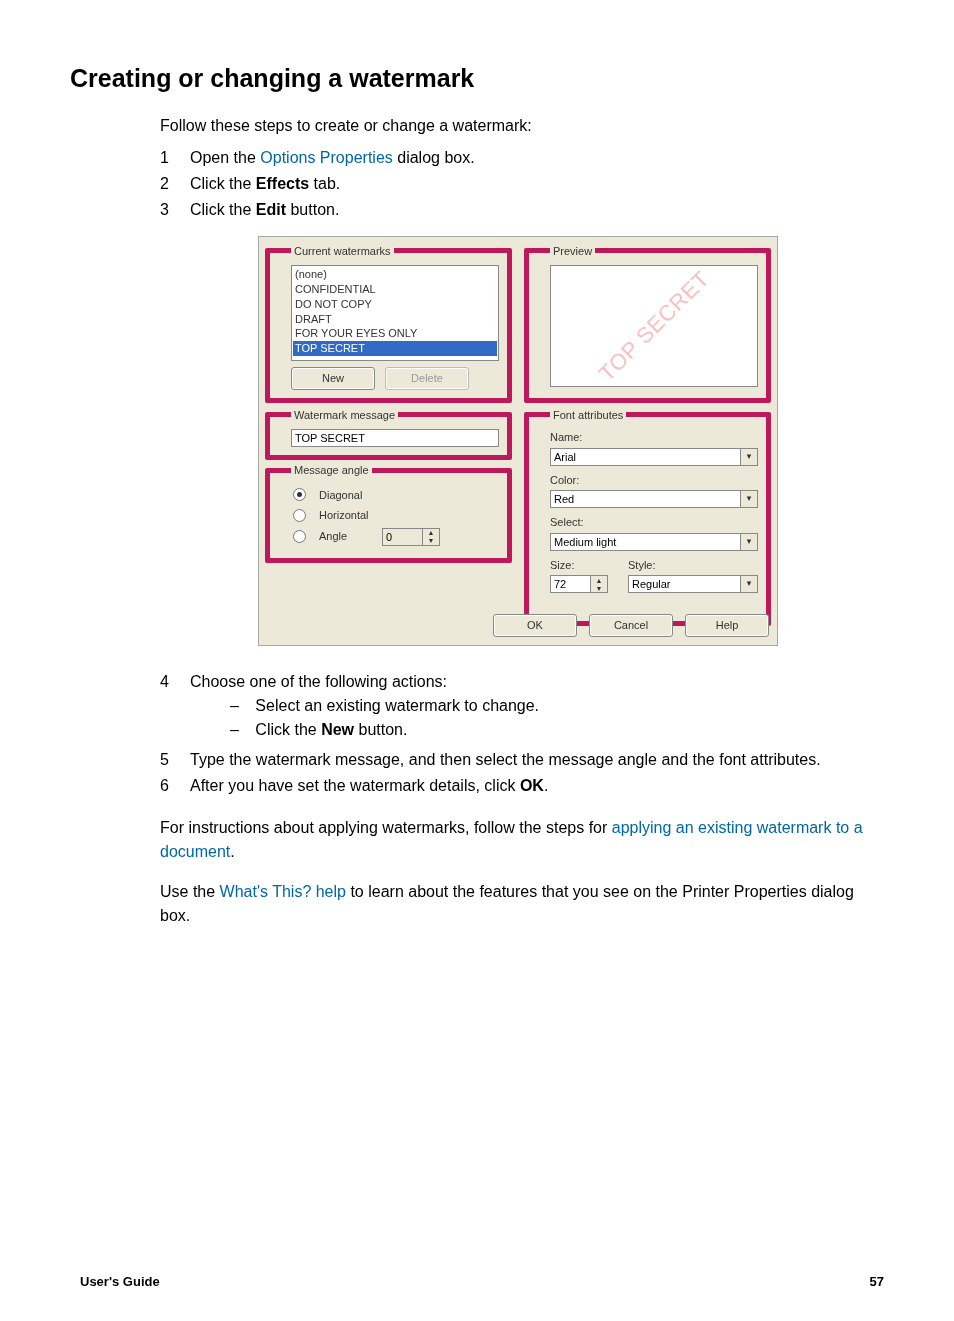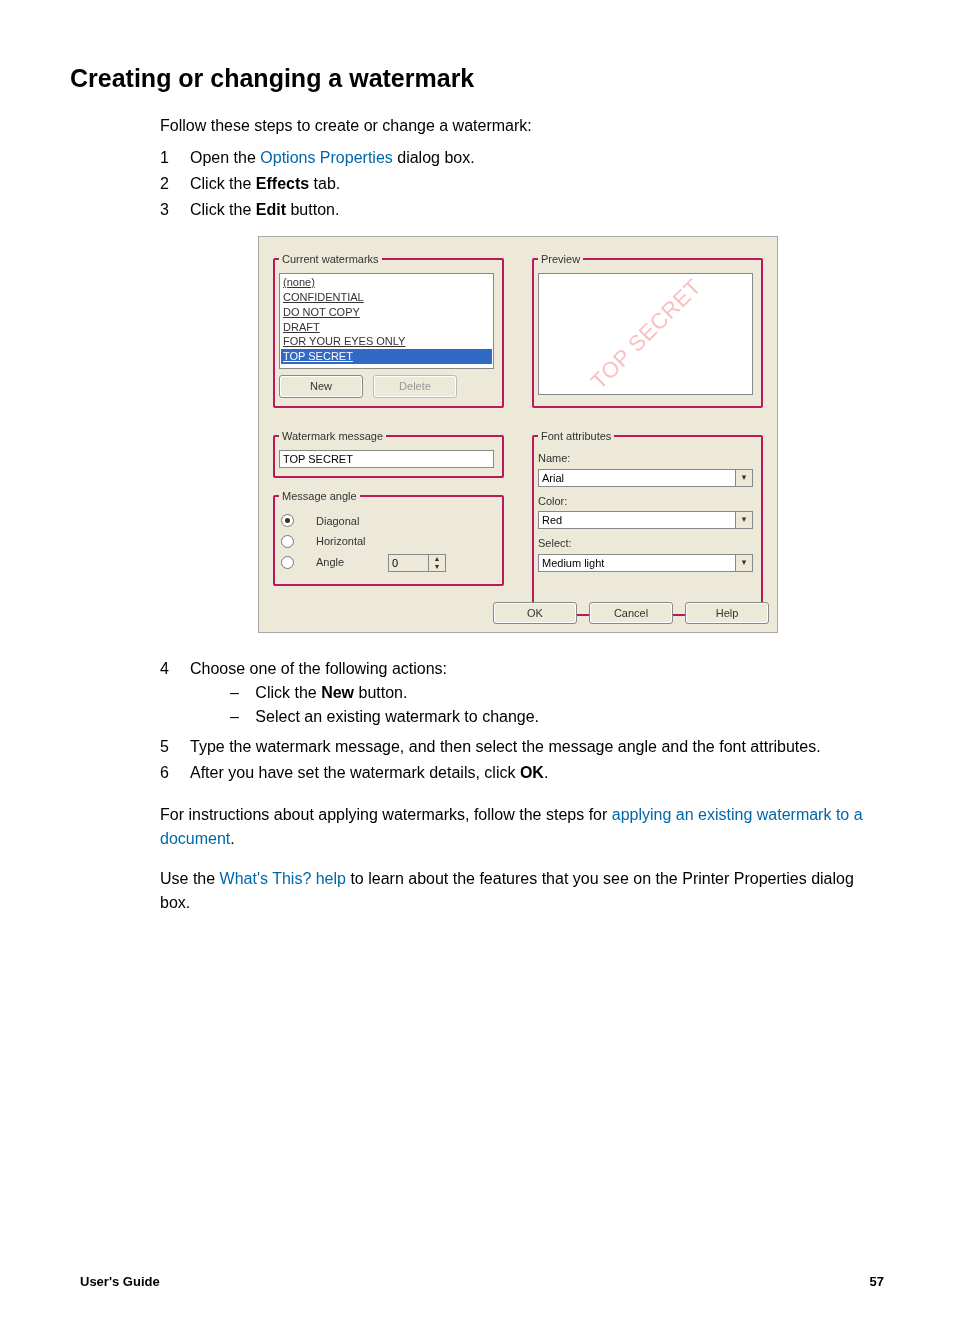--- a/index.html
+++ b/index.html
@@ -49,43 +49,43 @@
       background: #ece9d8;
       border: 1px solid #a8a8a8;
       padding: 4px 4px 6px 4px;
       font-family: Tahoma, Arial, sans-serif;
       font-size: 11px;
       color: #333;
       box-sizing: border-box;
     }
     .row { display: flex; gap: 8px; }
     fieldset {
-      border: 2px solid #be185d;
+      border: 5px solid #be185d;
       border-radius: 2px;
-      margin: 10px;
-      padding: 6px 8px 8px 4px;
+      margin: 2px;
+      padding: 6px 8px 8px 21px;
       background: #ece9d8;
     }
     legend {
       font-size: 11px;
       padding: 0 3px;
       color: #333;
     }
     .col-left { flex: 1; }
     .col-right { flex: 1; }
     .listbox {
       background: #fff;
       border: 1px solid #888;
       height: 92px;
       overflow: hidden;
       font-size: 11px;
       padding: 1px;
       line-height: 1.35;
     }
-    .listbox div { padding: 0 2px; white-space: nowrap; text-decoration: underline; }
+    .listbox div { padding: 0 2px; white-space: nowrap; }
     .listbox div.sel { background: #316ac5; color: #fff; }
     .btnrow { display:flex; gap:10px; margin-top:6px; justify-content:flex-start; }
     .winbtn {
       background: #ece9d8;
       border: 1px solid #888;
       border-radius: 3px;
       font-size: 11px;
       padding: 2px 0;
       width: 82px;
       text-align:center;
@@ -120,21 +120,21 @@
     .combo { display:flex; }
     .combo .textbox { flex:1; border-right:none; }
     .combo .drop {
       width:16px;
       background:#ece9d8;
       border:1px solid #888;
       display:flex; align-items:center; justify-content:center;
     }
     .combo .drop::after { content:"▾"; font-size:9px; color:#333; }
     .radio-line, .check-line {
-      display:flex; align-items:center; gap:22px;
+      display:flex; align-items:center; gap:13px;
       margin:2px 0 4px 2px;
       font-size:11px;
     }
     .radio {
       width:11px; height:11px; border:1px solid #777; border-radius:50%; background:#fff;
       display:flex; align-items:center; justify-content:center;
     }
     .radio.checked::after { content:""; width:5px; height:5px; background:#333; border-radius:50%; }
     .check {
       width:11px; height:11px; border:1px solid #777; background:#fff;
@@ -258,42 +258,61 @@
           <span class="lbl" style="margin-top:6px;">Color:</span>
           <div class="combo">
             <input class="textbox" value="Red" style="">
             <div class="drop"></div>
           </div>
           <span class="lbl" style="margin-top:6px;">Select:</span>
           <div class="combo">
             <input class="textbox" value="Medium light" style="">
             <div class="drop"></div>
           </div>
+          <div style="display:flex; gap:10px; margin-top:6px;">
+            <div style="flex:0 0 68px;">
+              <span class="lbl">Size:</span>
+              <div class="spin">
+                <input class="textbox" value="72" style="">
+                <div class="arrows">
+                    <span>▲</span>
+                    <span>▼</span>
+                  </div>
+              </div>
+            </div>
+            <div style="flex:1;">
+              <span class="lbl">Style:</span>
+              <div class="combo">
+                <input class="textbox" value="Regular" style="">
+                <div class="drop"></div>
+              </div>
+            </div>
+          </div>
         </fieldset>
       </div>
     </div>
     <div class="bottombar">
       <div class="winbtn">OK</div>
       <div class="winbtn">Cancel</div>
       <div class="winbtn">Help</div>
     </div>
   </div>
 </div>
 
 <ol class="steps">
   <li>
     <span class="num">4</span>
     <span class="txt">
       <span>Choose one of the following actions:</span>
       <ul class="sublist">
         <li>
-          <span>Click the </span><span class="bold">New</span><span> button.</span>
+          <span>Select an existing watermark to change.</span>
         </li>
         <li>
-          <span>Select an existing watermark to change.</span>
+          <span>Click the </span><span class="bold">New</span><span> button.</span>
         </li>
       </ul>
     </span>
   </li>
   <li>
     <span class="num">5</span>
     <span class="txt">Type the watermark message, and then select the message angle and the font attributes.</span>
   </li>
   <li>
     <span class="num">6</span>

